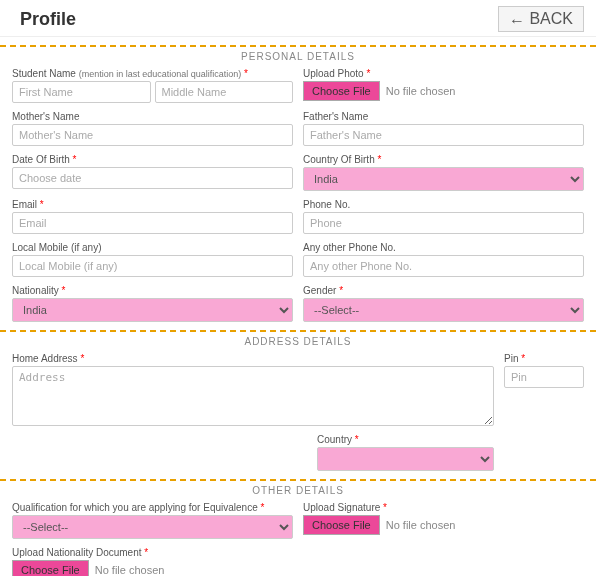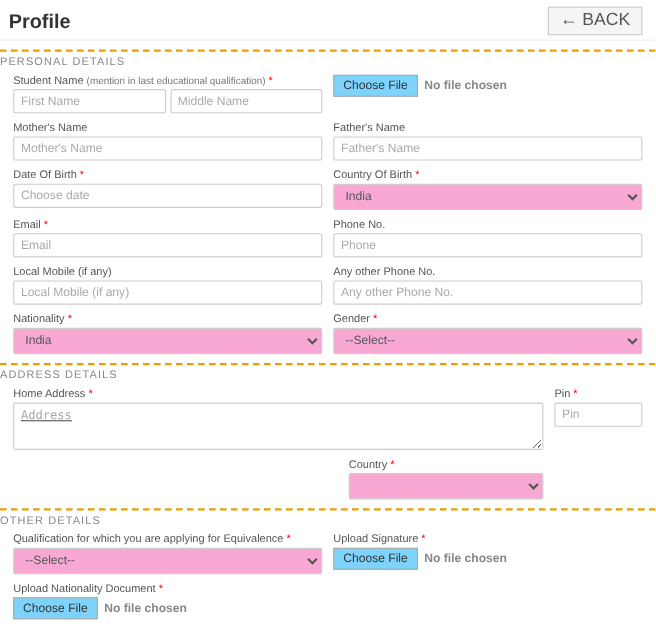--- a/index.html
+++ b/index.html
@@ -8,21 +8,21 @@
       font-size: 12px;
       background: #fff;
       color: #333;
       width: 596px;
       min-height: 576px;
     }
     .page-header {
       display: flex;
       align-items: center;
       justify-content: space-between;
-      padding: 6px 12px 4px 8px;
+      padding: 6px 12px 4px 20px;
       border-bottom: 1px solid #eee;
     }
     .page-title {
       font-size: 18px;
       font-weight: bold;
       color: #333;
     }
     .back-btn {
       border: 1px solid #ccc;
       background: #f5f5f5;
@@ -30,21 +30,21 @@
       font-size: 16px;
       cursor: pointer;
       color: #555;
     }
     .section-divider {
       border: none;
       border-top: 2px dashed #e8a000;
       margin: 8px 0 4px 0;
     }
     .section-label {
-      text-align: left;
+      text-align: center;
       font-size: 10px;
       color: #888;
       letter-spacing: 1px;
       margin-bottom: 6px;
       text-transform: uppercase;
     }
     .form-section {
       padding: 0 12px;
     }
     .form-row {
@@ -112,35 +112,33 @@
       display: flex;
       flex-direction: column;
     }
     .file-input-row {
       display: flex;
       align-items: center;
       gap: 6px;
     }
     .choose-file-btn {
       border: 1px solid #aaa;
-      background: #7dd3fc;
+      background: #ec4899;
       padding: 3px 8px;
       font-size: 11px;
       cursor: pointer;
       white-space: nowrap;
       color: #333;
     }
     .no-file-label {
       font-size: 11px;
       color: #888;
-      font-weight: bold;
     }
     .address-textarea {
-      height: 43px;
-      text-decoration: underline;
+      height: 60px;
     }
     .pin-group {
       max-width: 80px;
     }
     .city-group {
       flex: 1.2;
     }
     .country-group {
       flex: 1.2;
     }
@@ -173,20 +171,24 @@
         <span>Student Name</span>
         <span class="note">(mention in last educational qualification)</span>
         <span class="required"> *</span>
       </label>
       <div class="student-name-row">
         <input type="text" placeholder="First Name" style="">
         <input type="text" placeholder="Middle Name" style="">
       </div>
     </div>
     <div class="form-group upload-group">
+      <label class="form-label">
+        <span>Upload Photo</span>
+        <span class="required"> *</span>
+      </label>
       <div class="file-input-row">
         <button class="choose-file-btn">Choose File</button>
         <span class="no-file-label">No file chosen</span>
       </div>
     </div>
   </div>
 
   <div class="form-row">
     <div class="form-group">
       <label class="form-label">Mother's Name</label>

